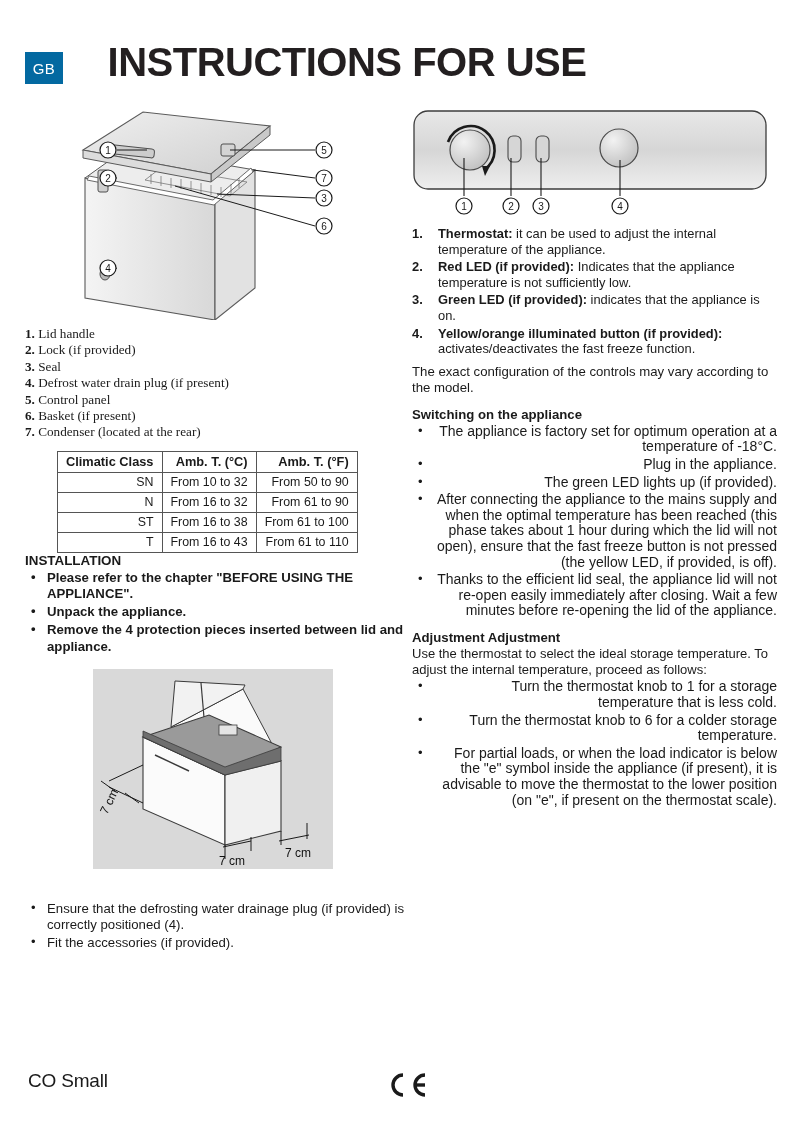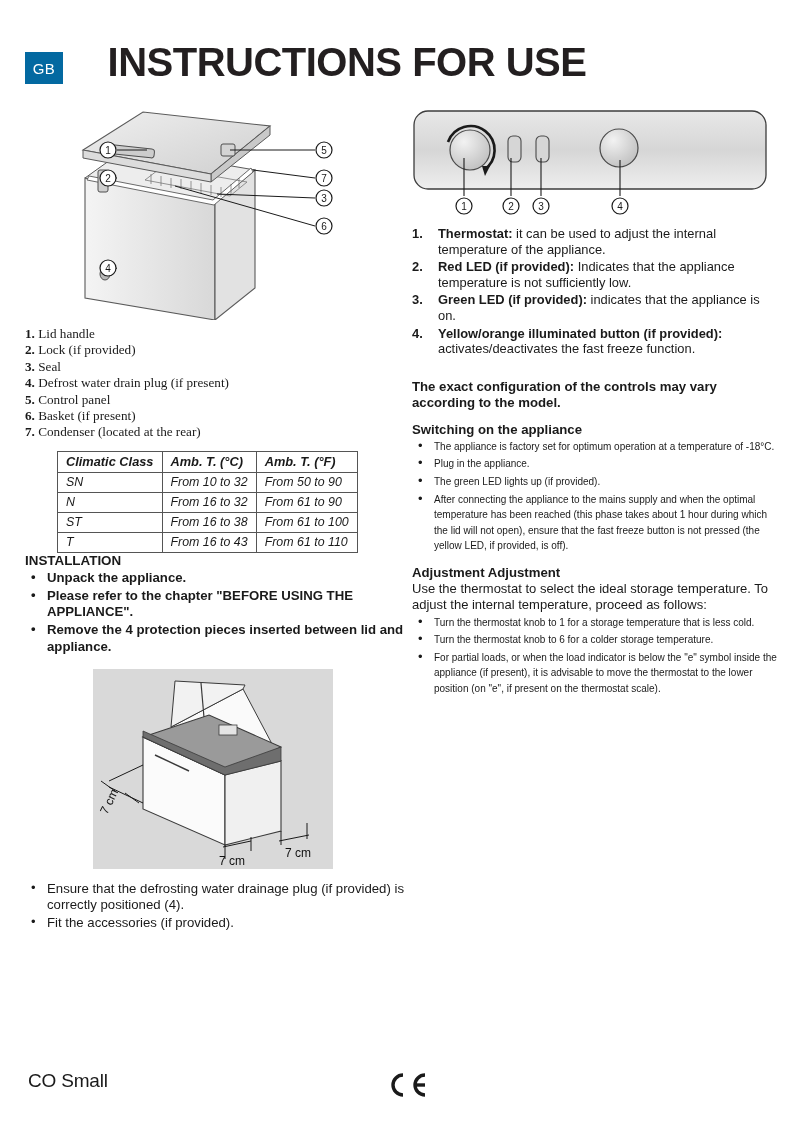--- a/index.html
+++ b/index.html
@@ -46,23 +46,22 @@
 
   
   table.climatic{
     margin-top:10px; margin-left:32px;
     border-collapse:collapse;
     font-size:12.4px;
   }
   table.climatic td, table.climatic th{
     border:1px solid #555;
     padding:2.5px 8px;
-    text-align:left;
+    text-align:right;
     font-weight:normal;
-    font-style:italic;
   }
   table.climatic th{ font-weight:bold; font-size:12.8px; }
 
   
   .sec-head{ font-weight:bold; font-size:13.4px; }
   ul.bl{ list-style:none; margin:0; padding:0; }
   ul.bl li{
     position:relative; padding-left:22px;
     font-size:13.2px; line-height:16.2px;
     margin-top:2px;
@@ -80,25 +79,25 @@
 
   
   .ctrl-list{ margin-top:6px; }
   .ctrl-item{
     position:relative; padding-left:26px;
     font-size:12.9px; line-height:15.6px; margin-bottom:2px;
   }
   .ctrl-item .idx{ position:absolute; left:0; top:0; font-weight:bold; }
   .ctrl-item b{ font-weight:bold; }
 
-  .bold-note{ font-weight:bold; font-size:13.2px; line-height:16px; margin-top:22px; }
+  .bold-note{ font-weight:normal; font-size:13.2px; line-height:16px; margin-top:7px; }
   .sub-head{ font-weight:bold; font-size:13.2px; margin-top:11px; margin-bottom:1px; }
   .para{ font-size:13px; line-height:15.8px; }
 
-  ul.bl.r li{ font-size:10px; line-height:15.6px; }
+  ul.bl.r li{ font-size:14px; line-height:15.6px;text-align:right; }
 
   
   .footer-name{
     position:absolute; left:28px; top:1070px;
     font-weight:normal; font-size:19px; letter-spacing:-.2px;
   }
   .ce-mark{ position:absolute; left:385px; top:1072px; }
 </style>
 </head>
 <body>
@@ -219,22 +218,22 @@
       <tr>
         <td>T</td>
         <td>From 16 to 43</td>
         <td>From 61 to 110</td>
       </tr>
     </tbody>
       </table>
 
     <div class="sec-head">INSTALLATION</div>
     <ul class="bl bold">
+      <li>Please refer to the chapter "BEFORE USING THE APPLIANCE".</li>
       <li>Unpack the appliance.</li>
-      <li>Please refer to the chapter "BEFORE USING THE APPLIANCE".</li>
       <li>Remove the 4 protection pieces inserted between lid and appliance.</li>
     </ul>
 
     <div class="fig-clear">
       <svg width="240" height="200" viewBox="0 0 240 200">
         <rect x="0" y="0" width="240" height="200" fill="#d9d9d9"></rect>
 
         <polygon points="78,58 150,20 188,92 116,104" fill="#fafafa" stroke="#3a3a3a" stroke-width="1"></polygon>
         <polygon points="78,58 82,12 152,16 150,20" fill="#f2f2f2" stroke="#3a3a3a" stroke-width="1"></polygon>
         <line x1="108" y1="14" x2="112" y2="60" stroke="#3a3a3a" stroke-width="1.2"></line>
@@ -265,21 +264,21 @@
 
         <g stroke="#1a1a1a" stroke-width="1" fill="none">
           <line x1="188" y1="162" x2="188" y2="176"></line>
           <line x1="214" y1="154" x2="214" y2="170"></line>
           <line x1="186" y1="172" x2="216" y2="166"></line>
         </g>
         <text x="192" y="188" font-family="Liberation Sans, sans-serif" font-size="12" fill="#111">7 cm</text>
       </svg>
     </div>
 
-    <ul class="bl" style="margin-top:12px">
+    <ul class="bl" style="margin-top:32px">
       <li>Ensure that the defrosting water drainage plug (if provided) is correctly positioned (4).</li>
       <li>Fit the accessories (if provided).</li>
     </ul>
 
   </div>
 
   <div class="col-right">
 
     <div class="fig-panel">
       <svg width="365" height="112" viewBox="0 0 365 112">
@@ -340,20 +339,21 @@
     </div>
 
     <div class="bold-note">The exact configuration of the controls may vary according to the model.</div>
 
     <div class="sub-head">Switching on the appliance</div>
     <ul class="bl r">
       <li>The appliance is factory set for optimum operation at a temperature of -18°C.</li>
       <li>Plug in the appliance.</li>
       <li>The green LED lights up (if provided).</li>
       <li>After connecting the appliance to the mains supply and when the optimal temperature has been reached (this phase takes about 1 hour during which the lid will not open), ensure that the fast freeze button is not pressed (the yellow LED, if provided, is off).</li>
+      <li>Thanks to the efficient lid seal, the appliance lid will not re-open easily immediately after closing. Wait a few minutes before re-opening the lid of the appliance.</li>
     </ul>
 
     <div class="sub-head">Adjustment Adjustment</div>
     <div class="para">Use the thermostat to select the ideal storage temperature. To adjust the internal temperature, proceed as follows:</div>
     <ul class="bl r">
       <li>Turn the thermostat knob to 1 for a storage temperature that is less cold.</li>
       <li>Turn the thermostat knob to 6 for a colder storage temperature.</li>
       <li>For partial loads, or when the load indicator is below the "e" symbol inside the appliance (if present), it is advisable to move the thermostat to the lower position (on "e", if present on the thermostat scale).</li>
     </ul>
 

